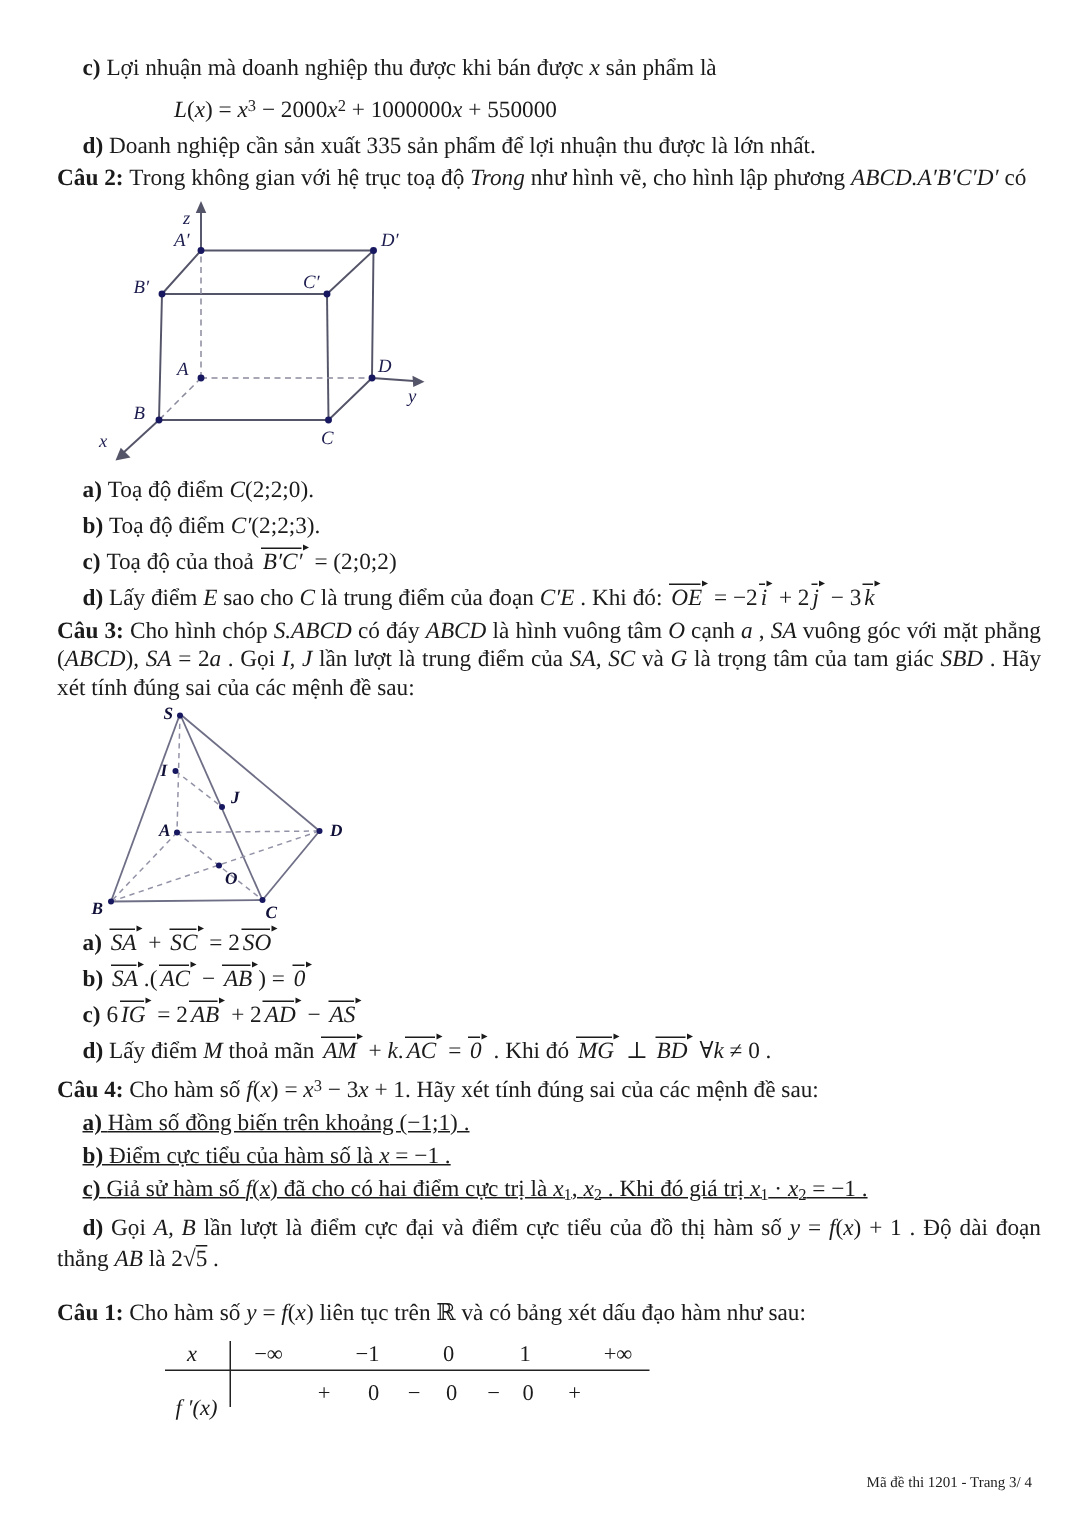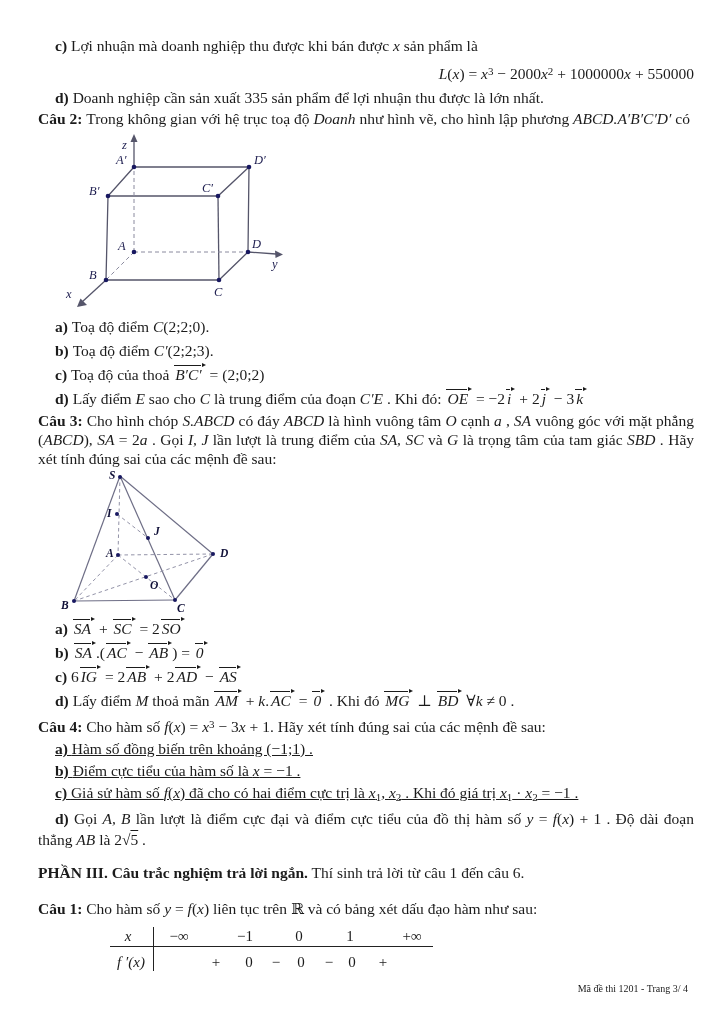--- a/index.html
+++ b/index.html
@@ -23,21 +23,21 @@
     border-top:1px solid #1b1b1b;
   }
   .vec::after{
     content:""; position:absolute; top:-1px; right:0; width:0; height:0;
     border-left:4.5px solid #1b1b1b;
     border-top:2.3px solid transparent; border-bottom:2.3px solid transparent;
   }
   .line{white-space:normal;}
   .item{padding-left:17px; line-height:24px;}
   .item4{padding-left:17px; line-height:22px;text-decoration:underline;}
-  .formula{padding-left:78px; line-height:24px; margin:1px 0;text-align:right;}
+  .formula{padding-left:78px; line-height:24px; margin:1px 0;}
   .para{text-align:justify; line-height:19px; margin-top:0;}
   .para4{text-align:justify; line-height:21px; text-indent:17px;}
   .hdr4{line-height:22px;}
   .figure{position:relative;}
   .fig-cube{margin:0 0 4px 8px; width:250px; height:182px;}
   .fig-pyr{margin:2px 0 2px 6px; width:190px; height:145px;}
   .part3{margin-top:12px; line-height:21px;}
   .p3q1{margin-top:15px; line-height:22px;}
   svg text{font-family:"Liberation Serif","DejaVu Serif",serif; font-style:italic;}
   .sign-table{position:relative; width:360px; height:50px; margin:6px 0 0 57px; font-size:15px;}
@@ -49,21 +49,21 @@
 </style>
 </head>
 <body>
 
 <div class="page">
 
   <div class="line item"><span class="b">c) </span><span>Lợi nhuận mà doanh nghiệp thu được khi bán được </span><span class="i">x</span><span> sản phẩm là</span></div>
   <div class="line formula"><span class="i">L</span><span>(</span><span class="i">x</span><span>) = </span><span class="i">x</span><span class="sup">3</span><span> − 2000</span><span class="i">x</span><span class="sup">2</span><span> + 1000000</span><span class="i">x</span><span> + 550000</span></div>
   <div class="line item" style="line-height:21px"><span class="b">d) </span><span>Doanh nghiệp cần sản xuất 335 sản phẩm để lợi nhuận thu được là lớn nhất.</span></div>
 
-  <div class="line"><span class="b">Câu 2: </span><span>Trong không gian với hệ trục toạ độ </span><span class="i">Doanh</span><span> như hình vẽ, cho hình lập phương </span><span class="i">ABCD.A′B′C′D′</span><span> có</span></div>
+  <div class="line"><span class="b">Câu 2: </span><span>Trong không gian với hệ trục toạ độ </span><span class="i">Trong</span><span> như hình vẽ, cho hình lập phương </span><span class="i">ABCD.A′B′C′D′</span><span> có</span></div>
 
   <div class="figure fig-cube">
     <svg width="250" height="182" viewBox="0 0 250 182">
       <g stroke="#55556a" stroke-width="1.3" fill="none">
         <path d="M60,151 L173,151 L202,123"></path>
         <path d="M60,151 L62,67 L88,38 L203,38 L202,123"></path>
         <path d="M62,67 L172,67 L203,38"></path>
         <path d="M172,67 L173,151"></path>
       </g>
       <g stroke="#8a8a9e" stroke-width="1" fill="none" stroke-dasharray="4,3">
@@ -158,33 +158,32 @@
   <div class="line item"><span class="b">b) </span><span class="vec">SA</span><span>.(</span><span class="vec">AC</span><span> − </span><span class="vec">AB</span><span>) = </span><span class="vec">0</span></div>
   <div class="line item"><span class="b">c) </span><span>6</span><span class="vec">IG</span><span> = 2</span><span class="vec">AB</span><span> + 2</span><span class="vec">AD</span><span> − </span><span class="vec">AS</span></div>
   <div class="line item"><span class="b">d) </span><span>Lấy điểm </span><span class="i">M</span><span> thoả mãn </span><span class="vec">AM</span><span> + </span><span class="i">k</span><span>.</span><span class="vec">AC</span><span> = </span><span class="vec">0</span><span> . Khi đó </span><span class="vec">MG</span><span> ⊥ </span><span class="vec">BD</span><span> ∀</span><span class="i">k</span><span> ≠ 0 .</span></div>
 
   <div class="line hdr4"><span class="b">Câu 4: </span><span>Cho hàm số </span><span class="i">f</span><span>(</span><span class="i">x</span><span>) = </span><span class="i">x</span><span class="sup">3</span><span> − 3</span><span class="i">x</span><span> + 1.  Hãy xét tính đúng sai của các mệnh đề sau:</span></div>
   <div class="line item4"><span class="b">a) </span><span>Hàm số đồng biến trên khoảng (−1;1) .</span></div>
   <div class="line item4"><span class="b">b) </span><span>Điểm cực tiểu của hàm số là </span><span class="i">x</span><span> = −1 .</span></div>
   <div class="line item4"><span class="b">c) </span><span>Giả sử hàm số </span><span class="i">f</span><span>(</span><span class="i">x</span><span>) đã cho có hai điểm cực trị là </span><span class="i">x</span><span class="sub">1</span><span>, </span><span class="i">x</span><span class="sub">2</span><span> . Khi đó giá trị </span><span class="i">x</span><span class="sub">1</span><span> · </span><span class="i">x</span><span class="sub">2</span><span> = −1 .</span></div>
   <div class="para4"><span class="b">d) </span><span>Gọi </span><span class="i">A, B</span><span> lần lượt là điểm cực đại và điểm cực tiểu của đồ thị hàm số </span><span class="i">y</span><span> = </span><span class="i">f</span><span>(</span><span class="i">x</span><span>) + 1 . Độ dài đoạn thẳng </span><span class="i">AB</span><span> là 2√</span><span class="ol">5</span><span> .</span></div>
 
-  <div class="line part3"><span class="b">PHẦN III. Câu trắc nghiệm trả lời ngắn.</span><span> Thí sinh trả lời từ câu 1 đến câu 6.</span></div>
   <div class="line p3q1"><span class="b">Câu 1: </span><span>Cho hàm số </span><span class="i">y</span><span> = </span><span class="i">f</span><span>(</span><span class="i">x</span><span>) liên tục trên ℝ và có bảng xét dấu đạo hàm như sau:</span></div>
 
   <div class="sign-table">
     <span class="st-var" style="left:33px; top:0">x</span>
     <span class="st-tick" style="left:84px; top:0">−∞</span>
     <span class="st-tick" style="left:150px; top:0">−1</span>
     <span class="st-tick" style="left:204px; top:0">0</span>
     <span class="st-tick" style="left:255px; top:0">1</span>
     <span class="st-tick" style="left:317px; top:0">+∞</span>
     <div class="st-hline"></div>
     <div class="st-vline"></div>
-    <span class="st-fx" style="left:36px; top:26px">f ′(x)</span>
+    <span class="st-fx" style="left:36px; top:36px">f ′(x)</span>
     <span class="st-sign" style="left:121px; top:26px">+</span>
     <span class="st-sign" style="left:154px; top:26px">0</span>
     <span class="st-sign" style="left:181px; top:26px">−</span>
     <span class="st-sign" style="left:206px; top:26px">0</span>
     <span class="st-sign" style="left:234px; top:26px">−</span>
     <span class="st-sign" style="left:257px; top:26px">0</span>
     <span class="st-sign" style="left:288px; top:26px">+</span>
   </div>
 
   <div class="footer">Mã đề thi 1201 - Trang 3/ 4</div>

